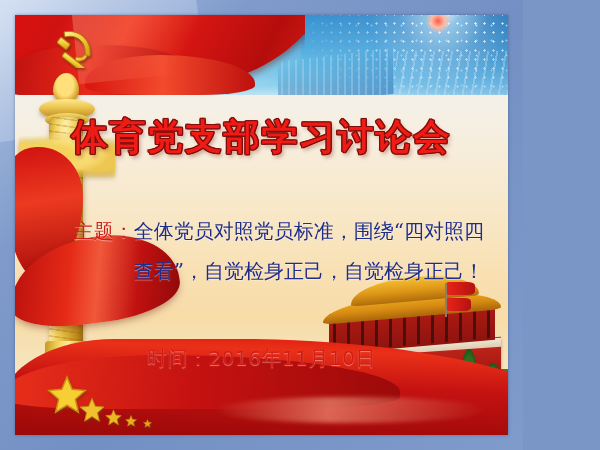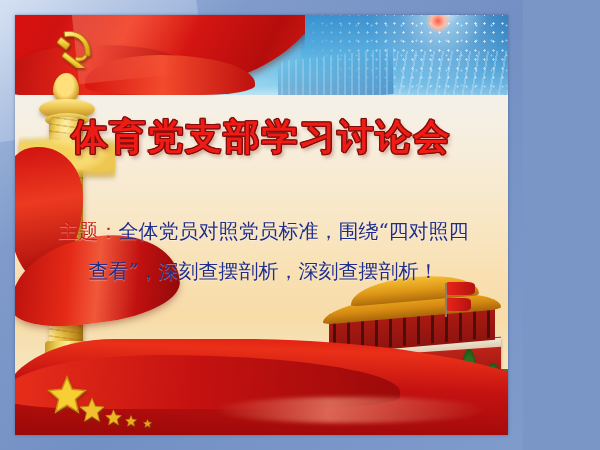--- a/index.html
+++ b/index.html
@@ -296,21 +296,21 @@
       1.2px 0 0 #7d0d0a, -1.2px 0 0 #7d0d0a, 0 1.2px 0 #7d0d0a, 0 -1.2px 0 #7d0d0a,
       1px 1px 0 #7d0d0a, -1px 1px 0 #7d0d0a, 1px -1px 0 #7d0d0a, -1px -1px 0 #7d0d0a,
       2px 3px 4px rgba(120,20,10,.45);
     white-space:nowrap;
   }
   .subtitle{
     position:absolute;left:28px;right:24px;top:196px;z-index:10;
     font-family:"DejaVu Serif", serif;
     font-size:20px;line-height:2.0;
     color:#1f2d8a;
-    text-align:center;
+    text-align:right;
     text-shadow:0 1px 1px rgba(255,255,255,.45);
   }
   .subtitle .lbl{color:#cc1f18;}
   .subtitle .l2{display:block;}
   .datetext{
     position:absolute;left:0;right:0;top:330px;text-align:center;z-index:10;
     font-family:"DejaVu Sans", sans-serif;
     font-size:20px;color:#d01e16;letter-spacing:.5px;
     text-shadow:0 1px 1px rgba(255,255,255,.45);
   }
@@ -414,18 +414,19 @@
       </svg>
       <svg class="st" style="left:88px;top:26px;width:9px;height:9px;" viewBox="0 0 24 24">
         <polygon points="12,1.2 15.1,8.6 23,9.3 17,14.5 18.8,22.3 12,18.1 5.2,22.3 7,14.5 1,9.3 8.9,8.6" fill="#e5a41c" stroke="#b0760d" stroke-width="1.4"></polygon>
       </svg>
     </div>
 
     <div class="title">体育党支部学习讨论会</div>
 
     <div class="subtitle">
       <span class="lbl">主题：</span><span>全体党员对照党员标准，围绕“四对照四</span>
-      <span class="l2">查看”，深刻查摆剖析，深刻查摆剖析！</span>
-    </div>
-
+      <span class="l2">查看”，自觉检身正己，自觉检身正己！</span>
+    </div>
+
+    <div class="datetext">时间：2016年11月10日</div>
 
   </div>
 </div>
 
 </body></html>

